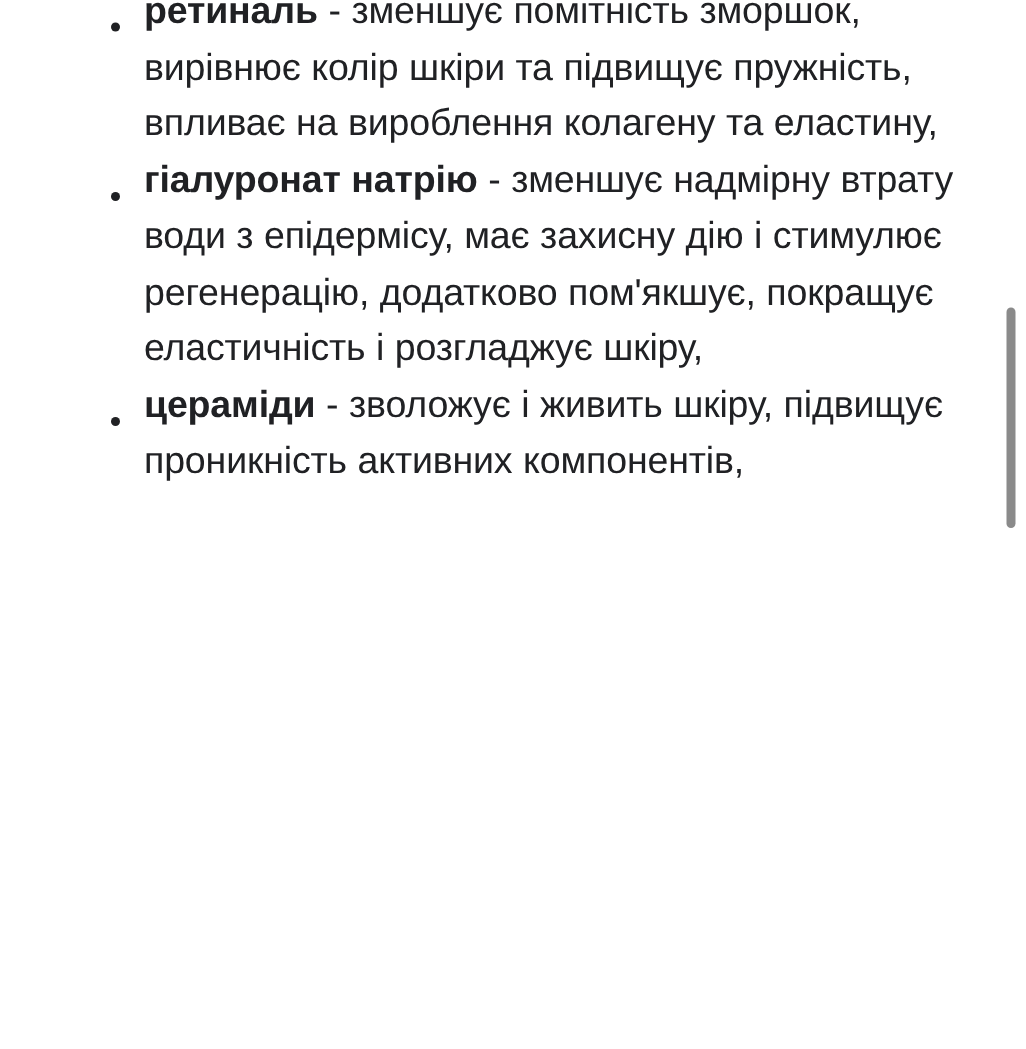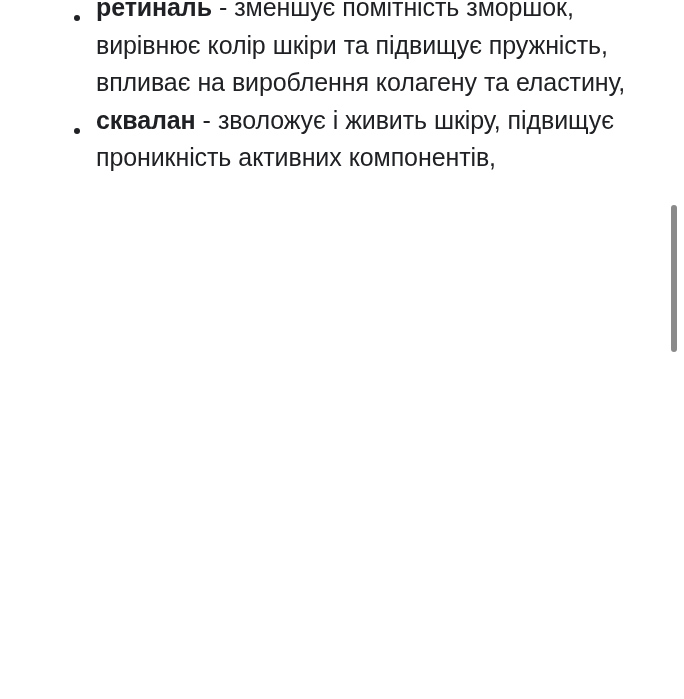--- a/index.html
+++ b/index.html
@@ -111,24 +111,28 @@
     <div class="content">
 
       <ul class="ingredient-list">
 
         <li class="ingredient-item">
           <span class="bullet-dot"></span>
           <span class="term">ретиналь</span><span class="sep"> - </span><span class="desc">зменшує помітність зморшок, вирівнює колір шкіри та підвищує пружність, впливає на вироблення колагену та еластину,</span>
         </li>
 
 
+        <li class="ingredient-item">
+          <span class="bullet-dot"></span>
+          <span class="term">гіалуронат натрію</span><span class="sep"> - </span><span class="desc">зменшує надмірну втрату води з епідермісу, має захисну дію і стимулює регенерацію, додатково пом'якшує, покращує еластичність і розгладжує шкіру,</span>
+        </li>
 
         <li class="ingredient-item">
           <span class="bullet-dot"></span>
-          <span class="term">сквалан</span><span class="sep"> - </span><span class="desc">зволожує і живить шкіру, підвищує проникність активних компонентів,</span>
+          <span class="term">цераміди</span><span class="sep"> - </span><span class="desc">зволожує і живить шкіру, підвищує проникність активних компонентів,</span>
         </li>
 
 
       </ul>
 
     </div>
   </div>
 
   <div class="scrollbar-track">
     <div class="scrollbar-thumb" style="top: 205px; height: 147px; background: rgb(138, 138, 138);"></div>

